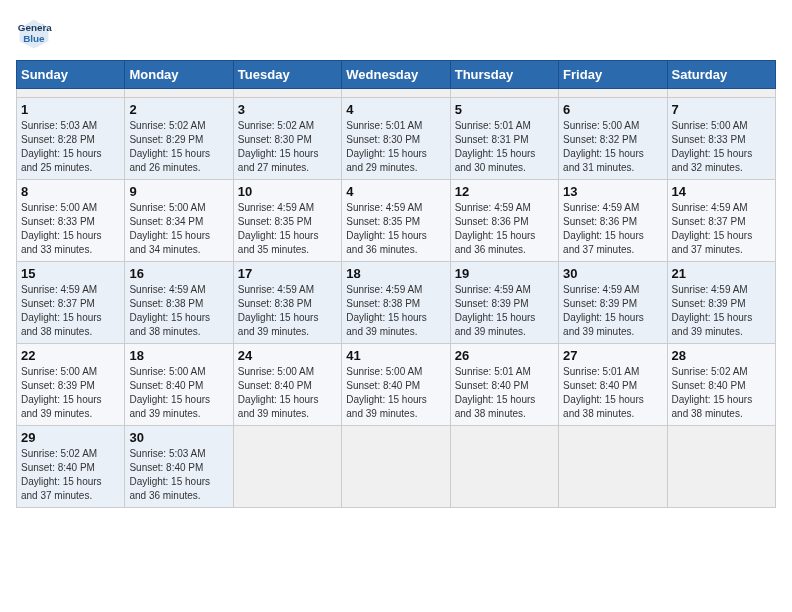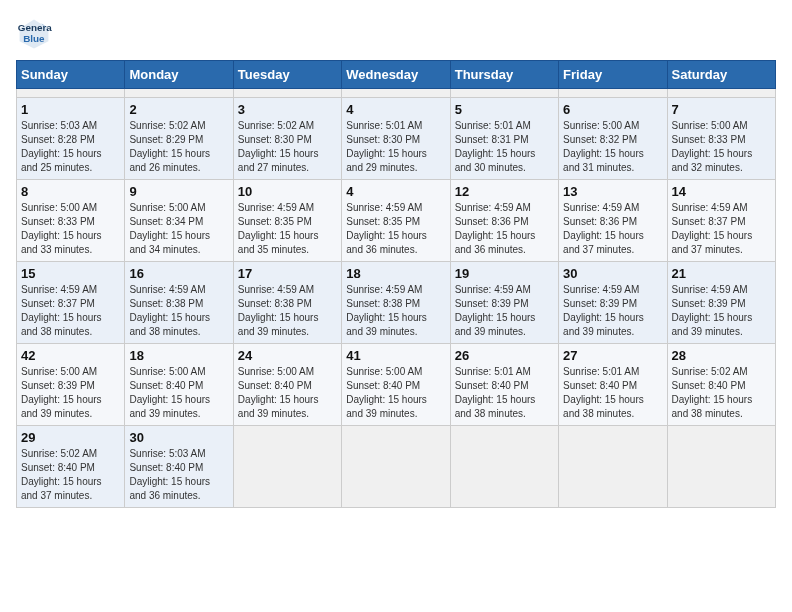--- a/index.html
+++ b/index.html
@@ -216,21 +216,21 @@
           <span class="day-number">30</span>
           <div class="day-info">Sunrise: 4:59 AM<br>Sunset: 8:39 PM<br>Daylight: 15 hours and 39 minutes.</div>
         </td>
         <td>
           <span class="day-number">21</span>
           <div class="day-info">Sunrise: 4:59 AM<br>Sunset: 8:39 PM<br>Daylight: 15 hours and 39 minutes.</div>
         </td>
       </tr>
       <tr>
         <td>
-          <span class="day-number">42</span>
+          <span class="day-number">22</span>
           <div class="day-info">Sunrise: 5:00 AM<br>Sunset: 8:39 PM<br>Daylight: 15 hours and 39 minutes.</div>
         </td>
         <td>
           <span class="day-number">18</span>
           <div class="day-info">Sunrise: 5:00 AM<br>Sunset: 8:40 PM<br>Daylight: 15 hours and 39 minutes.</div>
         </td>
         <td>
           <span class="day-number">24</span>
           <div class="day-info">Sunrise: 5:00 AM<br>Sunset: 8:40 PM<br>Daylight: 15 hours and 39 minutes.</div>
         </td>

